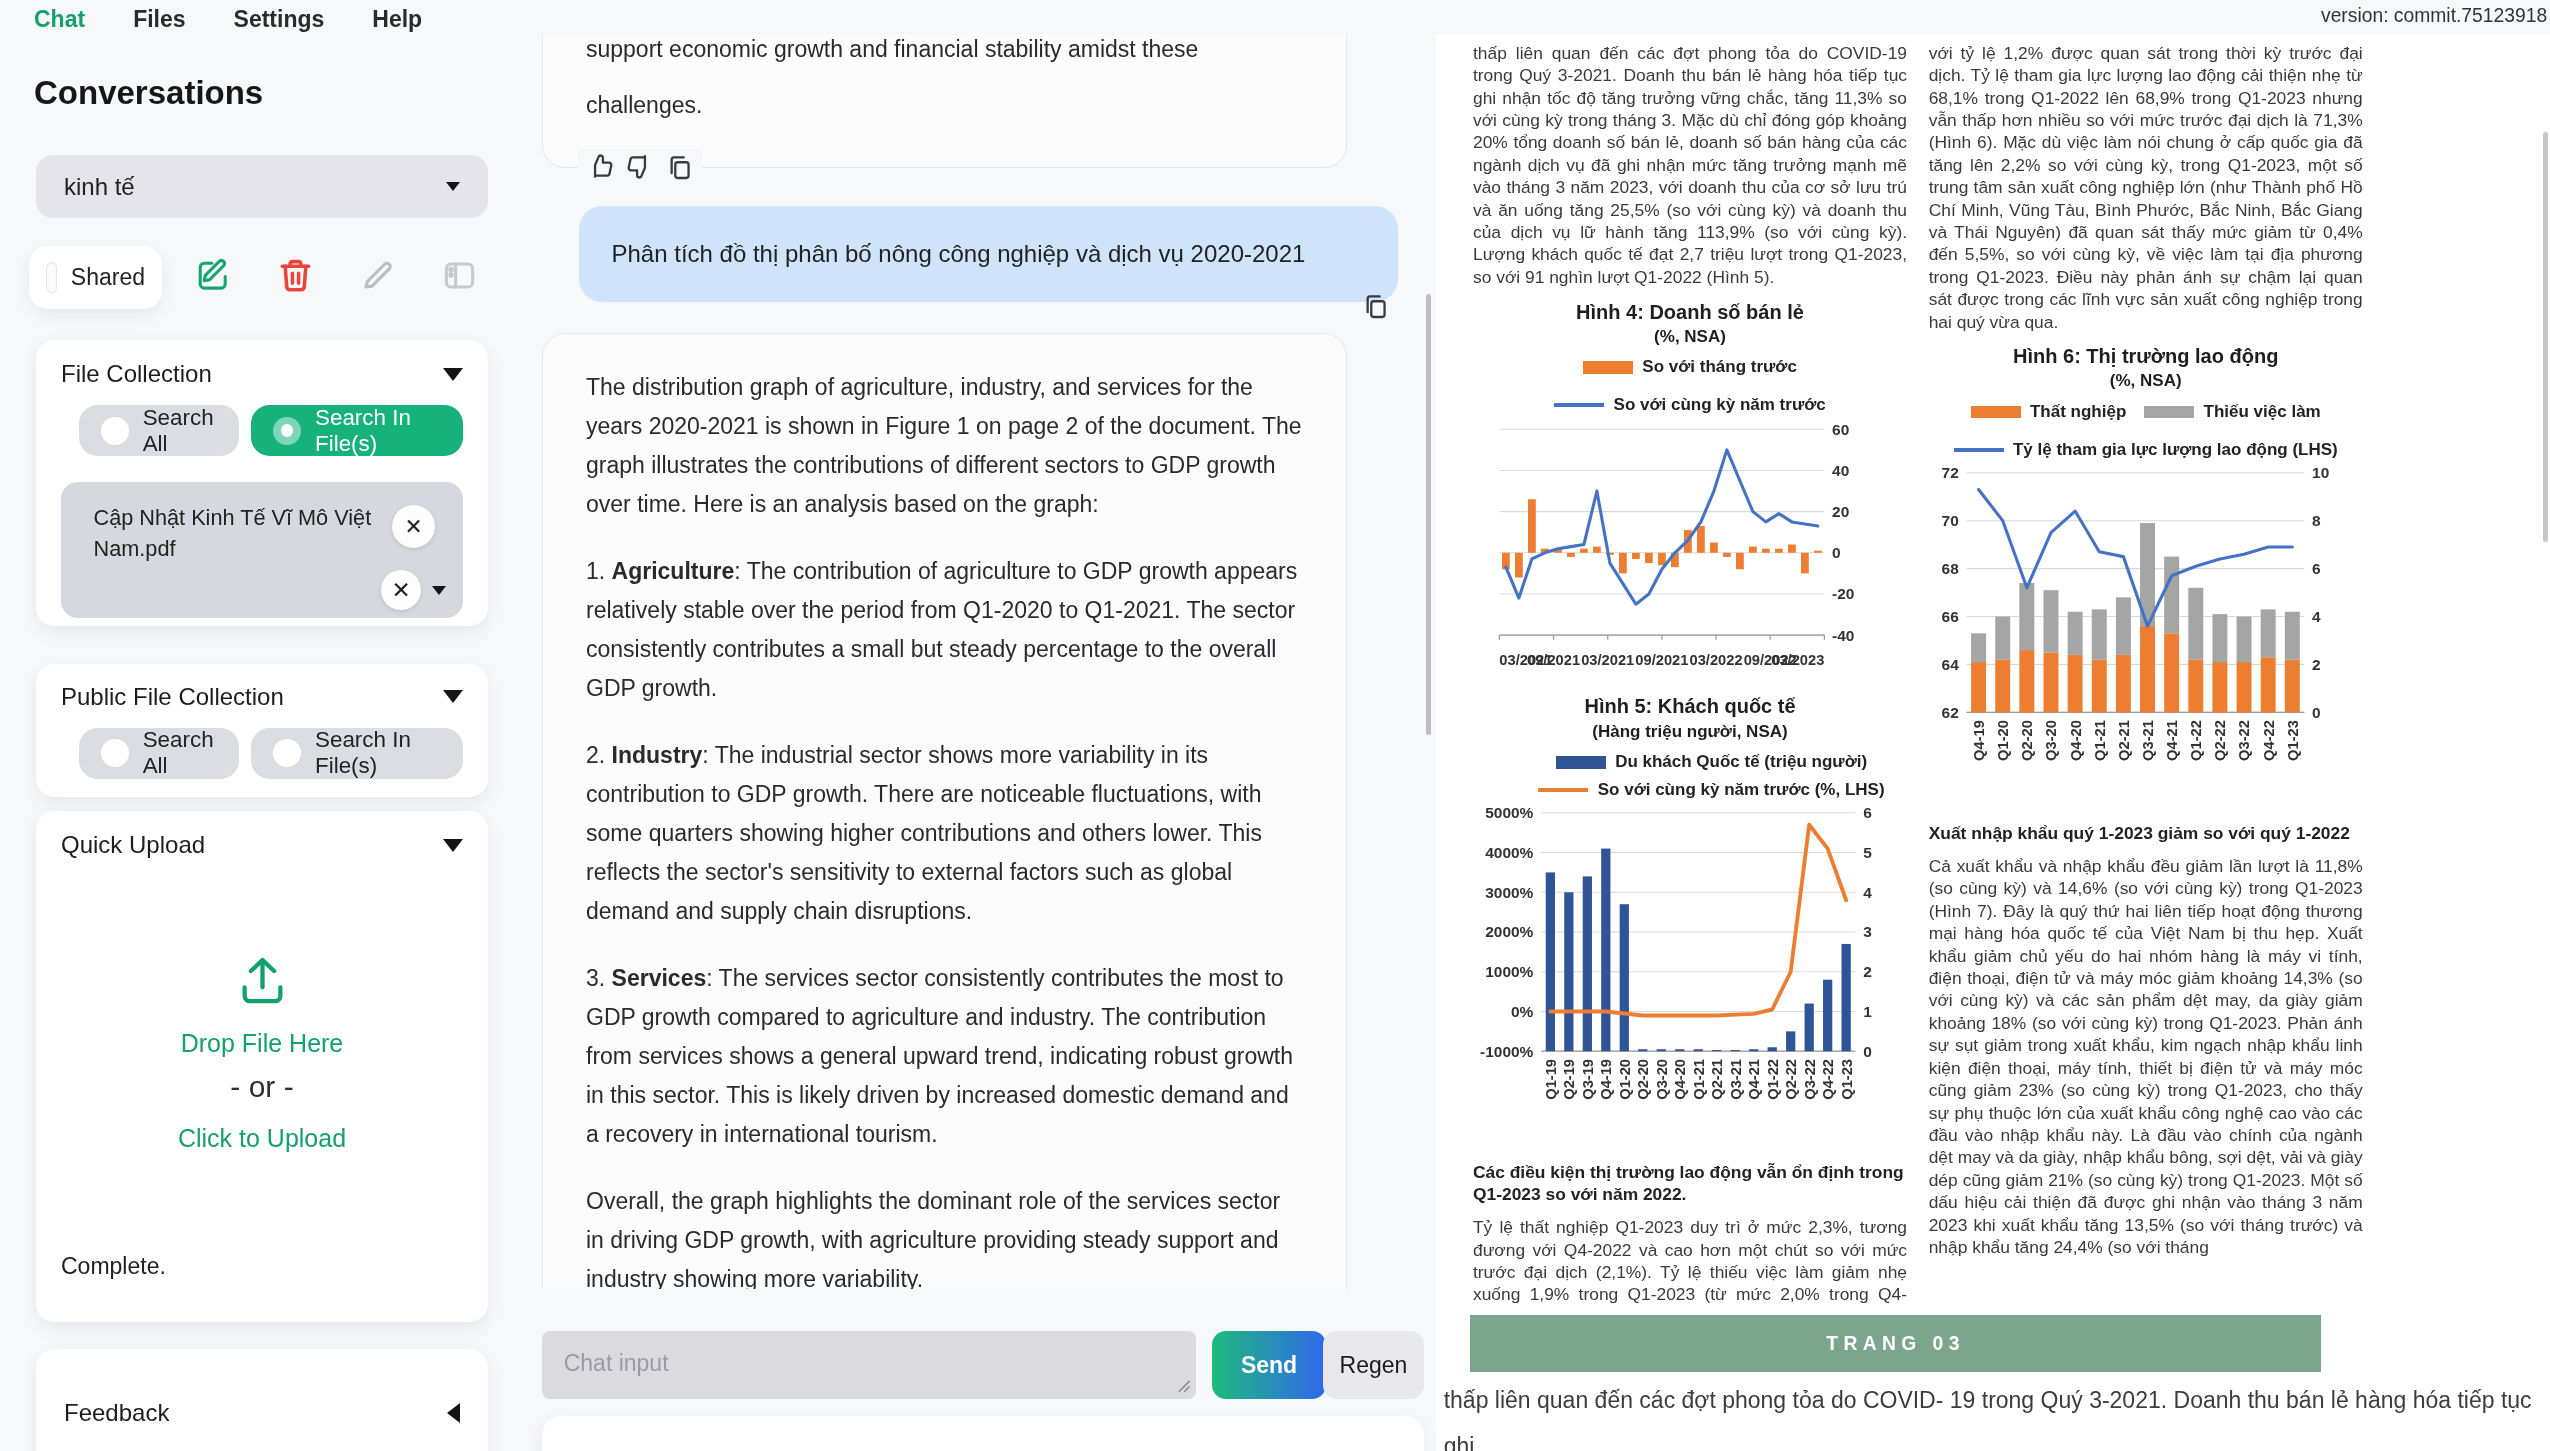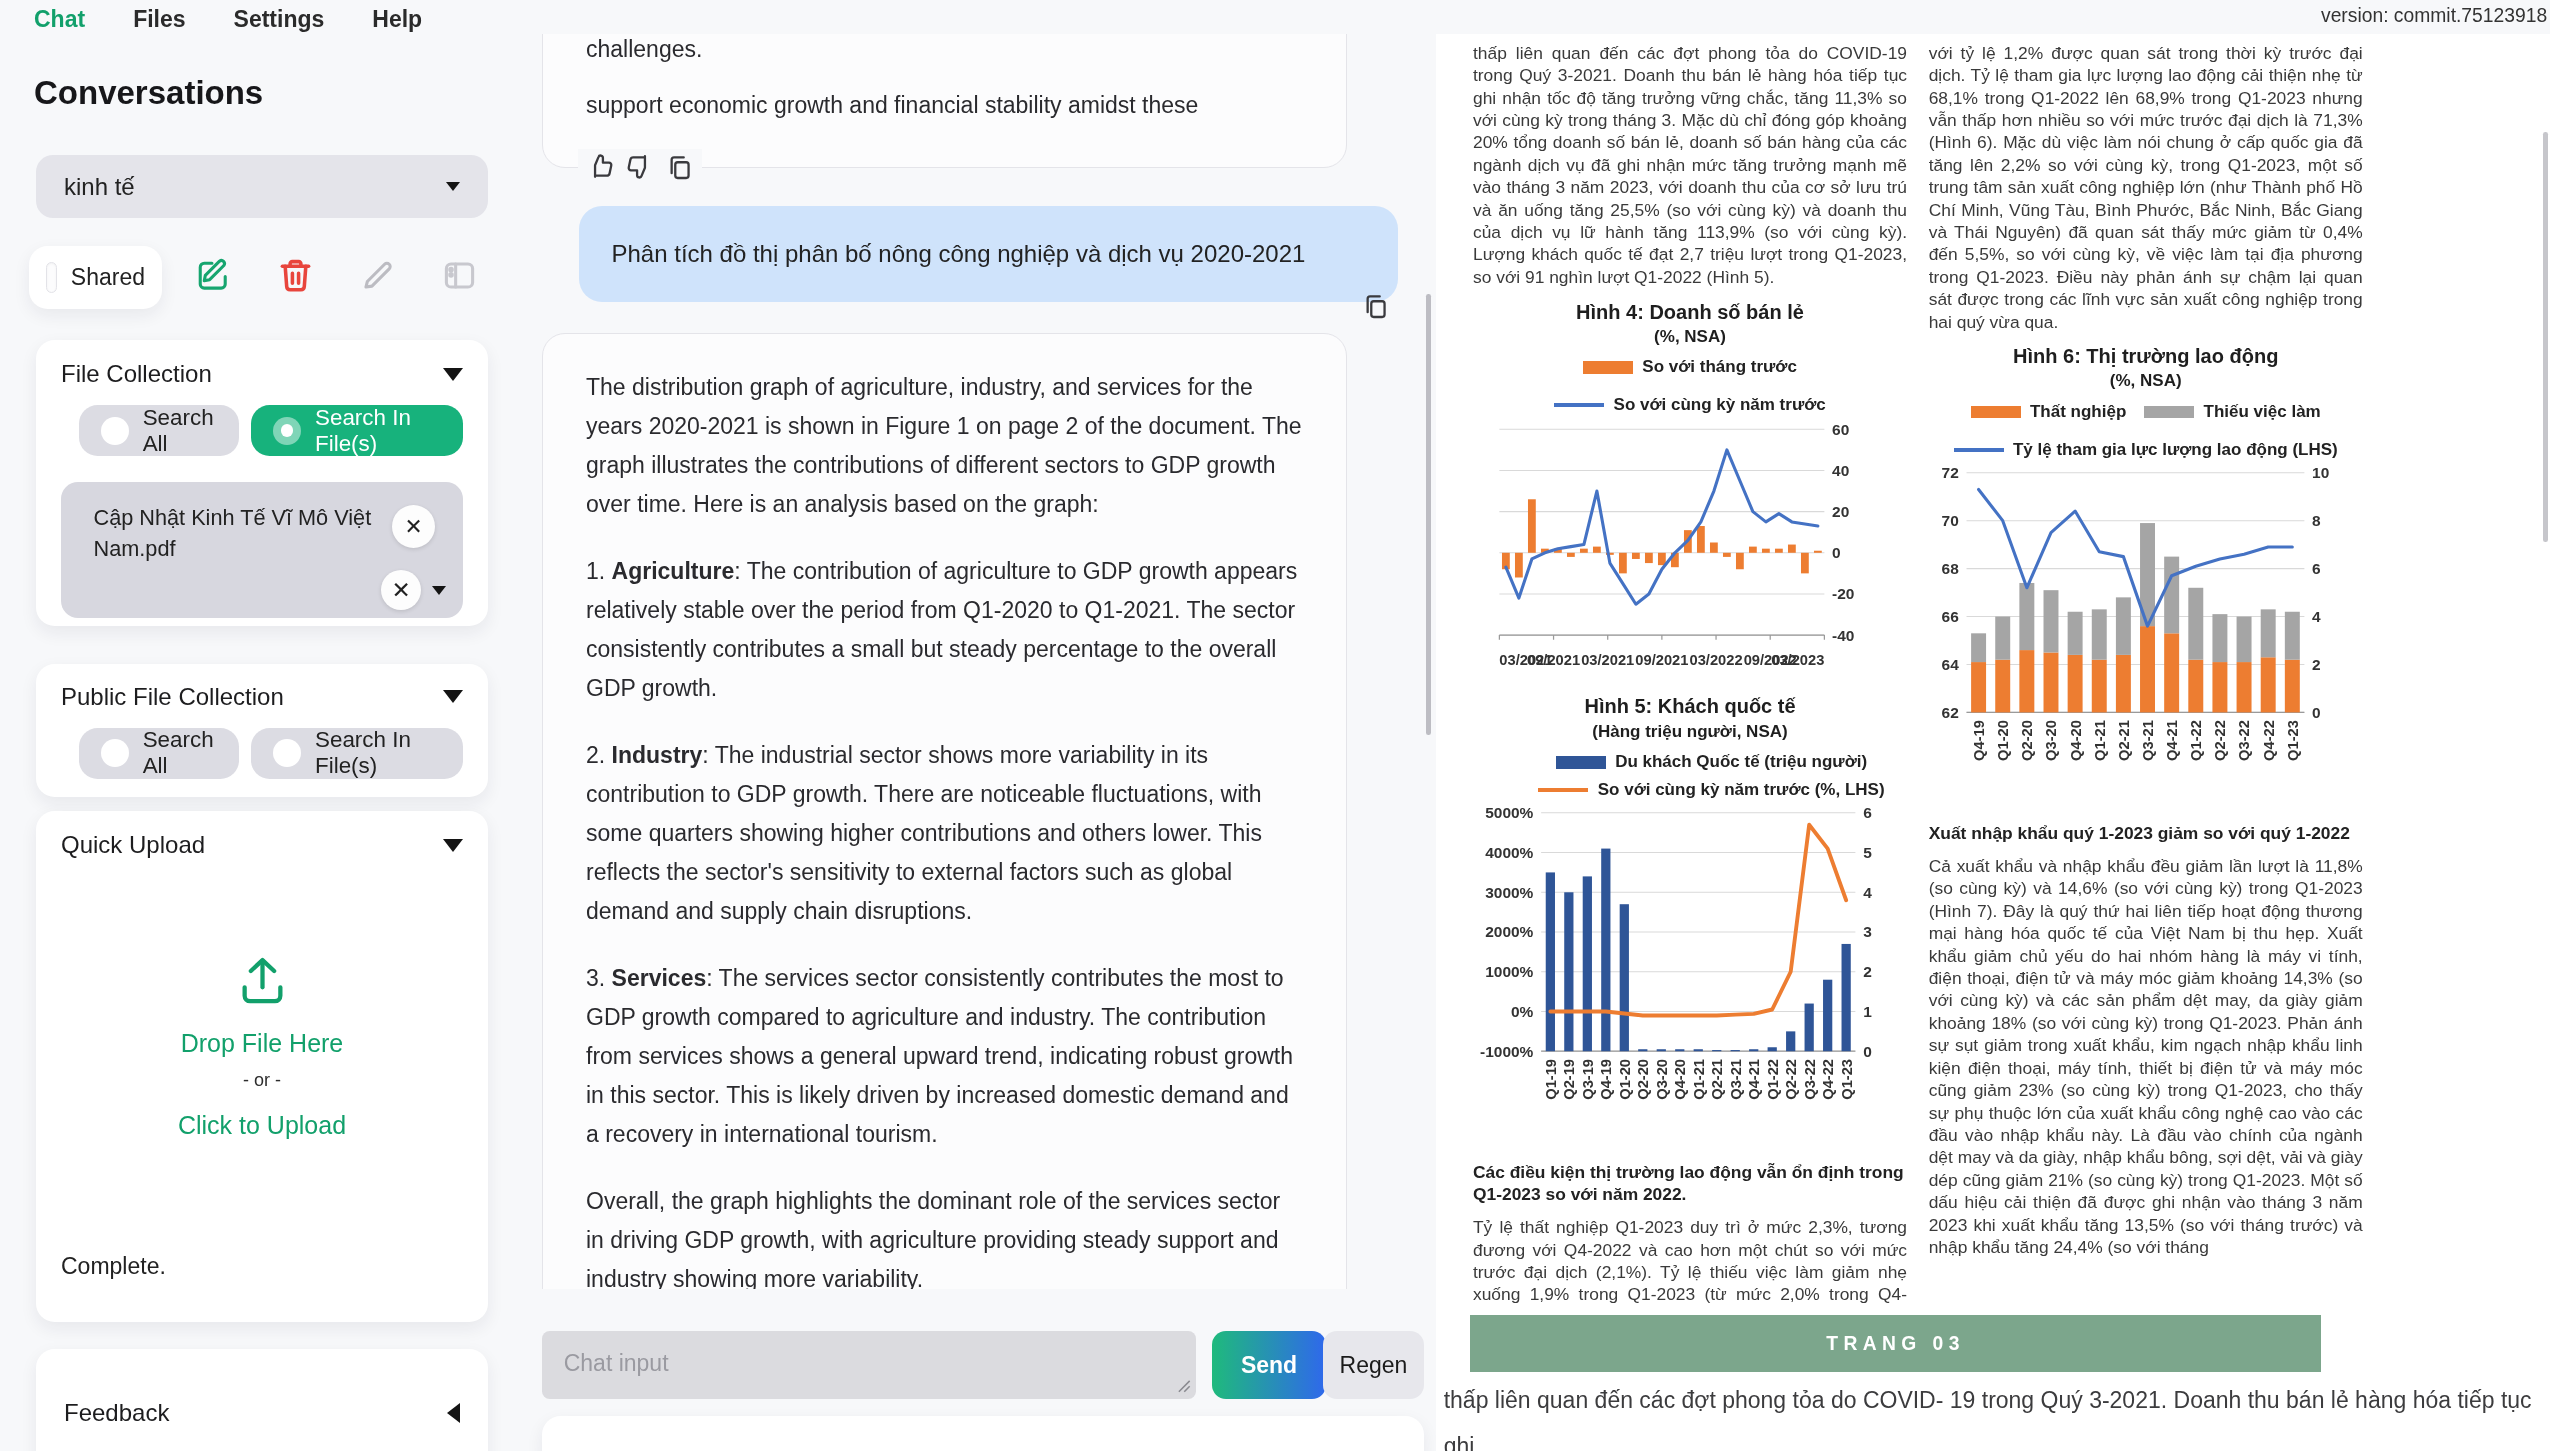--- a/index.html
+++ b/index.html
@@ -39,21 +39,21 @@
   .filechip-name{padding:20px 85px 0 32.5px;font-size:21.7px;line-height:31px;color:#222;}
   .xcircle{width:43px;height:43px;border-radius:50%;background:#fdfdfd;display:flex;align-items:center;justify-content:center;
            font-size:21.7px;color:#222;box-shadow:0 1.5px 4.6px rgba(0,0,0,.12);cursor:pointer;}
   .filebox .chip-x{position:absolute;right:28px;top:23px;}
   .filebox .bottom-ctl{position:absolute;right:17px;bottom:7.7px;display:flex;align-items:center;gap:10.8px;}
   .filebox .bottom-ctl .xcircle{width:40px;height:40px;font-size:23px;}
   .pub-card{left:36px;top:664px;width:452px;height:133px;padding:18.6px 25px;box-sizing:border-box;}
   .quick-card{left:36px;top:811px;width:452px;height:511px;padding:20px 25px;box-sizing:border-box;position:absolute;}
   .upload-zone{margin-top:91px;text-align:center;cursor:pointer;}
   .upload-green{color:#12a06b;font-size:25px;margin-top:20px;}
-  .upload-or{color:#2d2d2d;font-size:18px;margin-top:12.4px;}
+  .upload-or{color:#2d2d2d;font-size:30px;margin-top:12.4px;}
   .upload-status{position:absolute;left:25px;bottom:42px;font-size:23px;color:#222;}
   .fb-card{left:36px;top:1349px;width:452px;height:170px;padding:50px 28px;box-sizing:border-box;position:absolute;}
   
   .chat-clip{left:542px;top:34px;width:882px;height:1255px;overflow:hidden;}
   .msg-card{position:absolute;left:0;width:805px;background:#fcfcfd;border:1.5px solid #e4e4e9;border-radius:23px;
             box-sizing:border-box;padding:34px 43px;font-size:23px;line-height:39px;color:#2a2a2e;}
   .prev-card{top:-48px;line-height:56px;}
   .msg-actions{position:absolute;left:36px;top:115px;display:flex;gap:10.8px;background:#f7f8fa;padding:3.1px 7.7px;}
   .msg-actions svg,.bubble-copy svg{width:29px;height:29px;}
   .user-bubble{position:absolute;left:37px;top:172px;width:819px;box-sizing:border-box;background:#cfe3fb;border-radius:23px;
@@ -209,22 +209,22 @@
   <div class="card-head">
     <span class="section-title">Feedback</span>
     <span class="spacer"></span>
     <span class="tri-left"></span>
   </div>
 </div>
 
 <div class="abs chat-clip">
 
   <div class="msg-card prev-card">
+    <div>support economic growth and financial stability amidst these</div>
     <div>challenges.</div>
-    <div>support economic growth and financial stability amidst these</div>
   </div>
 
   <div class="msg-actions">
     <svg class="icon" viewBox="0 0 24 24" fill="none" stroke="#3a3a3e" stroke-width="1.9" stroke-linecap="round" stroke-linejoin="round">
       <path d="M7.5 11v9.5M7.5 11l2.8-6.8a1.9 1.9 0 0 1 3.7.7V8.8h5a1.9 1.9 0 0 1 1.9 2.3l-1.4 6.6a2.4 2.4 0 0 1-2.3 1.9H7.5"></path>
     </svg>
     <svg class="icon" viewBox="0 0 24 24" fill="none" stroke="#3a3a3e" stroke-width="1.9" stroke-linecap="round" stroke-linejoin="round">
       <g transform="rotate(180 12 12)">
           <path d="M7.5 11v9.5M7.5 11l2.8-6.8a1.9 1.9 0 0 1 3.7.7V8.8h5a1.9 1.9 0 0 1 1.9 2.3l-1.4 6.6a2.4 2.4 0 0 1-2.3 1.9H7.5"></path>
         </g>

